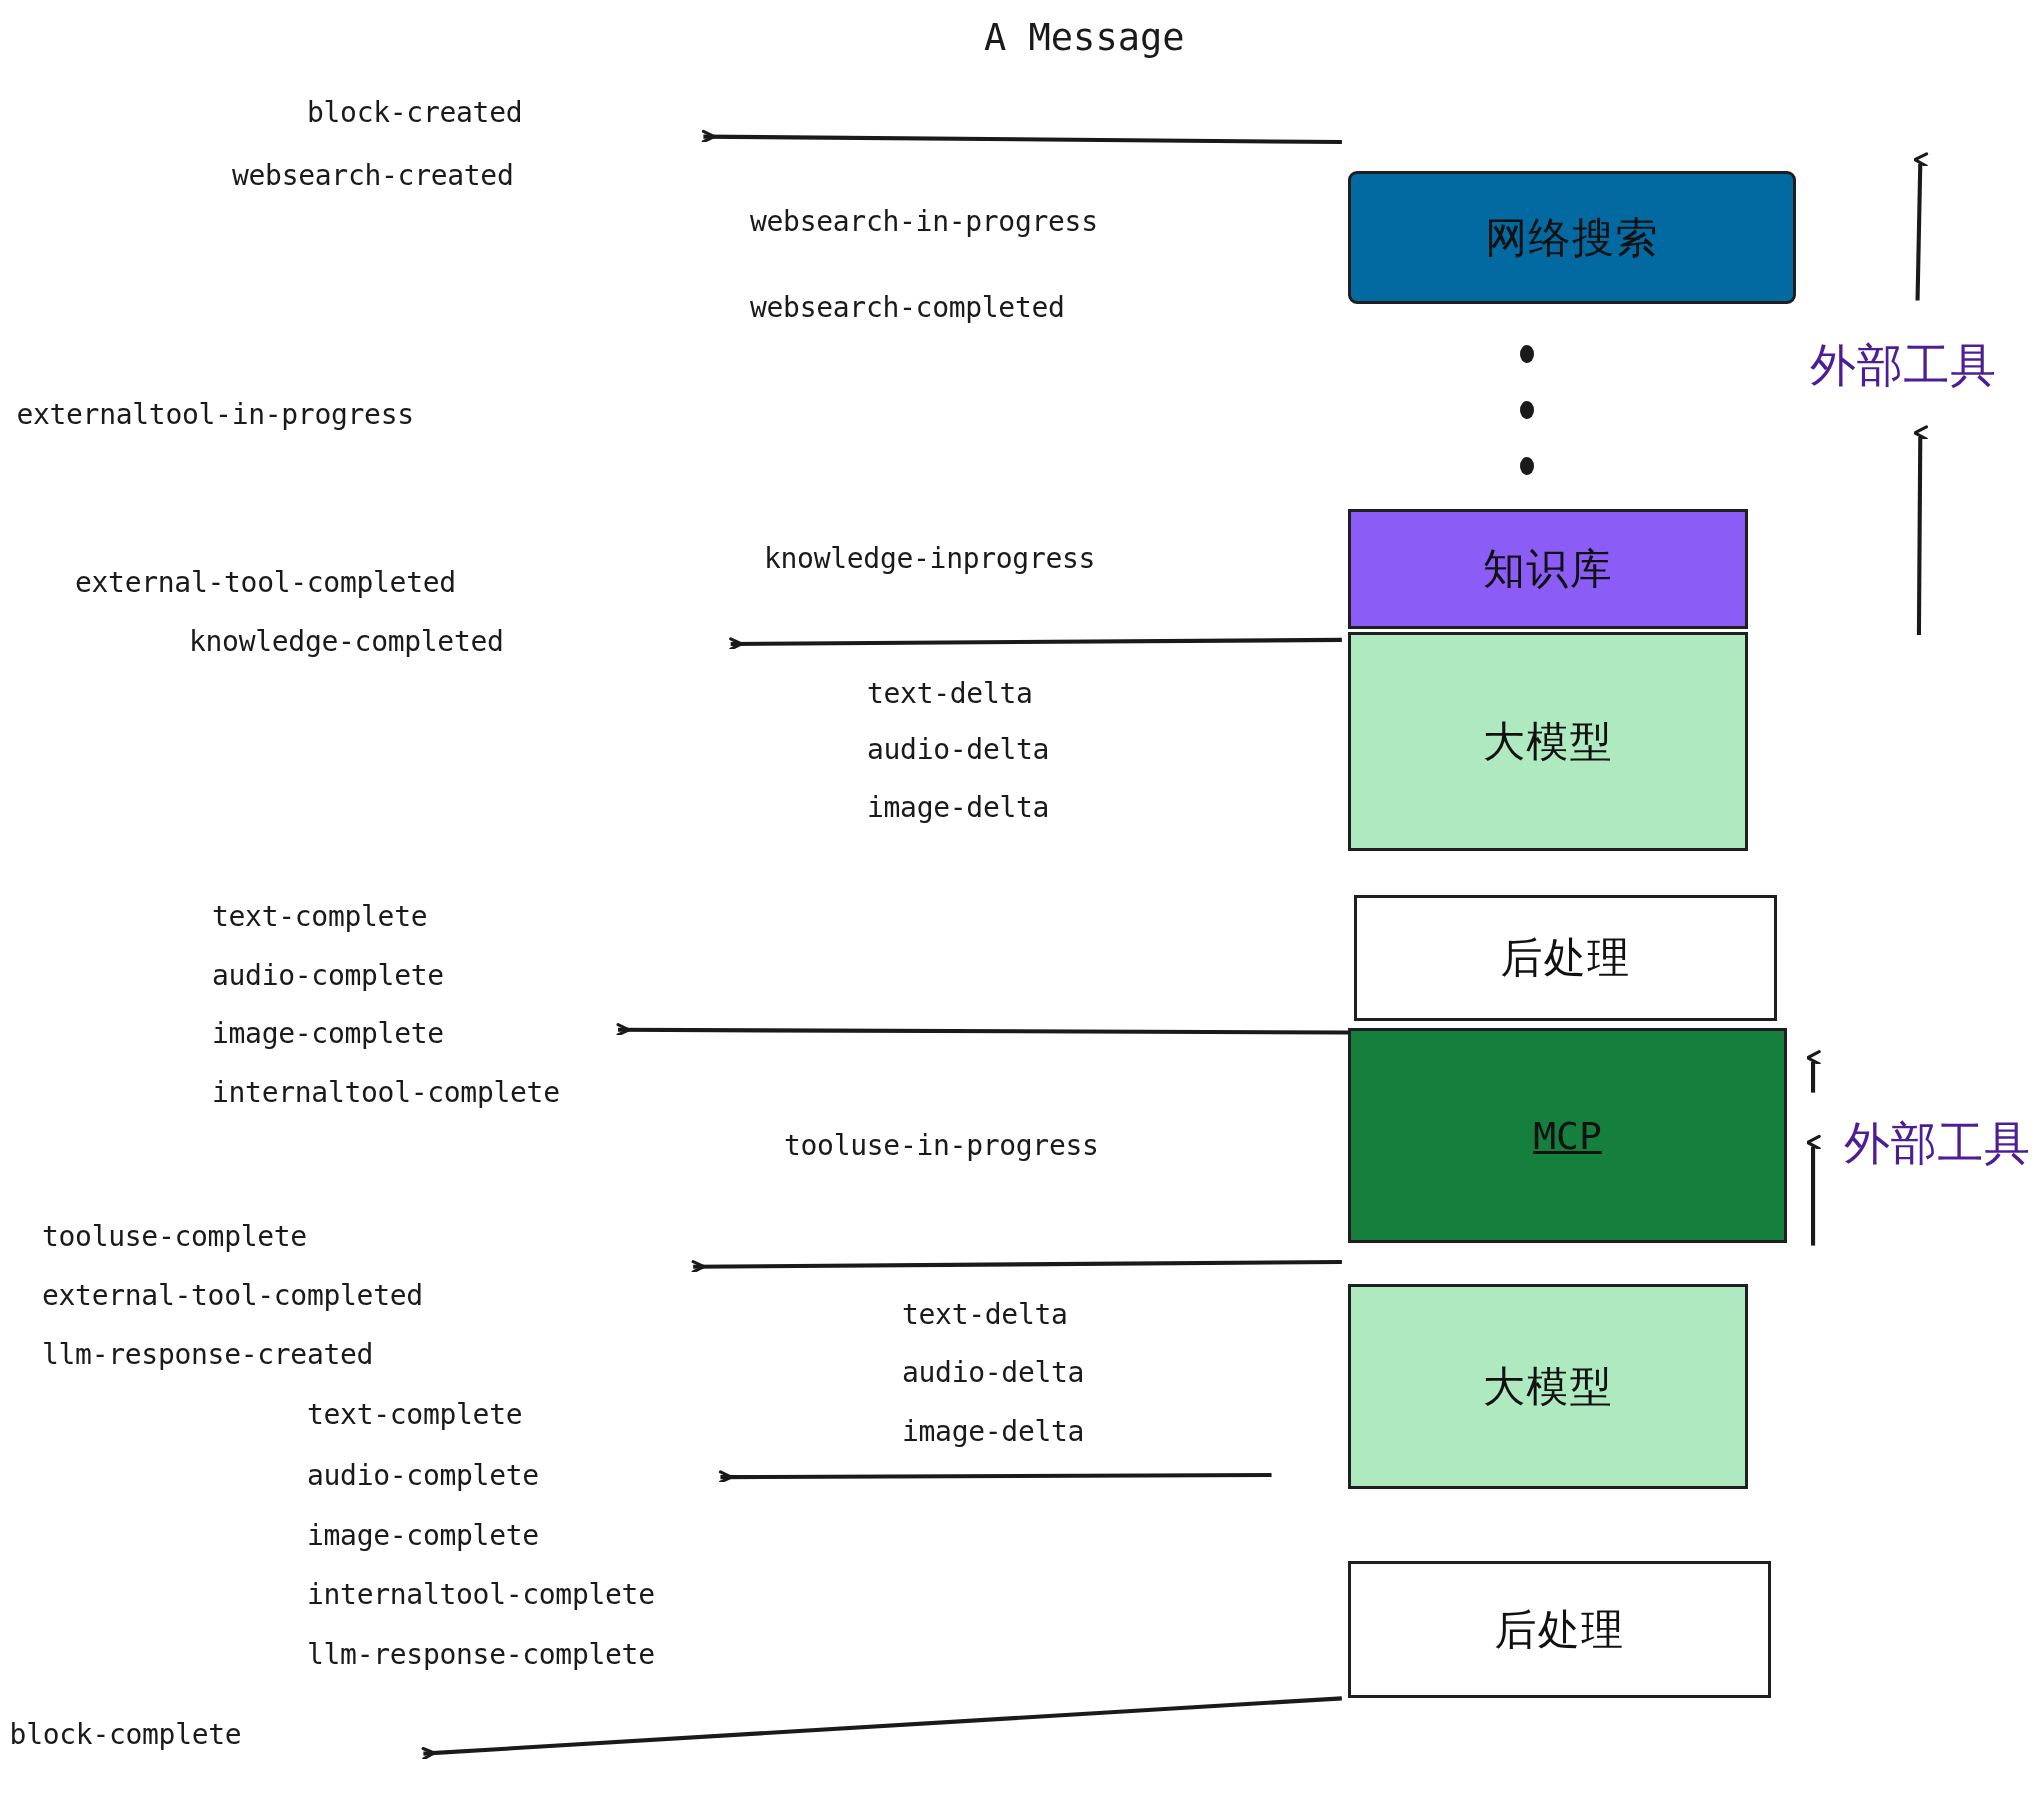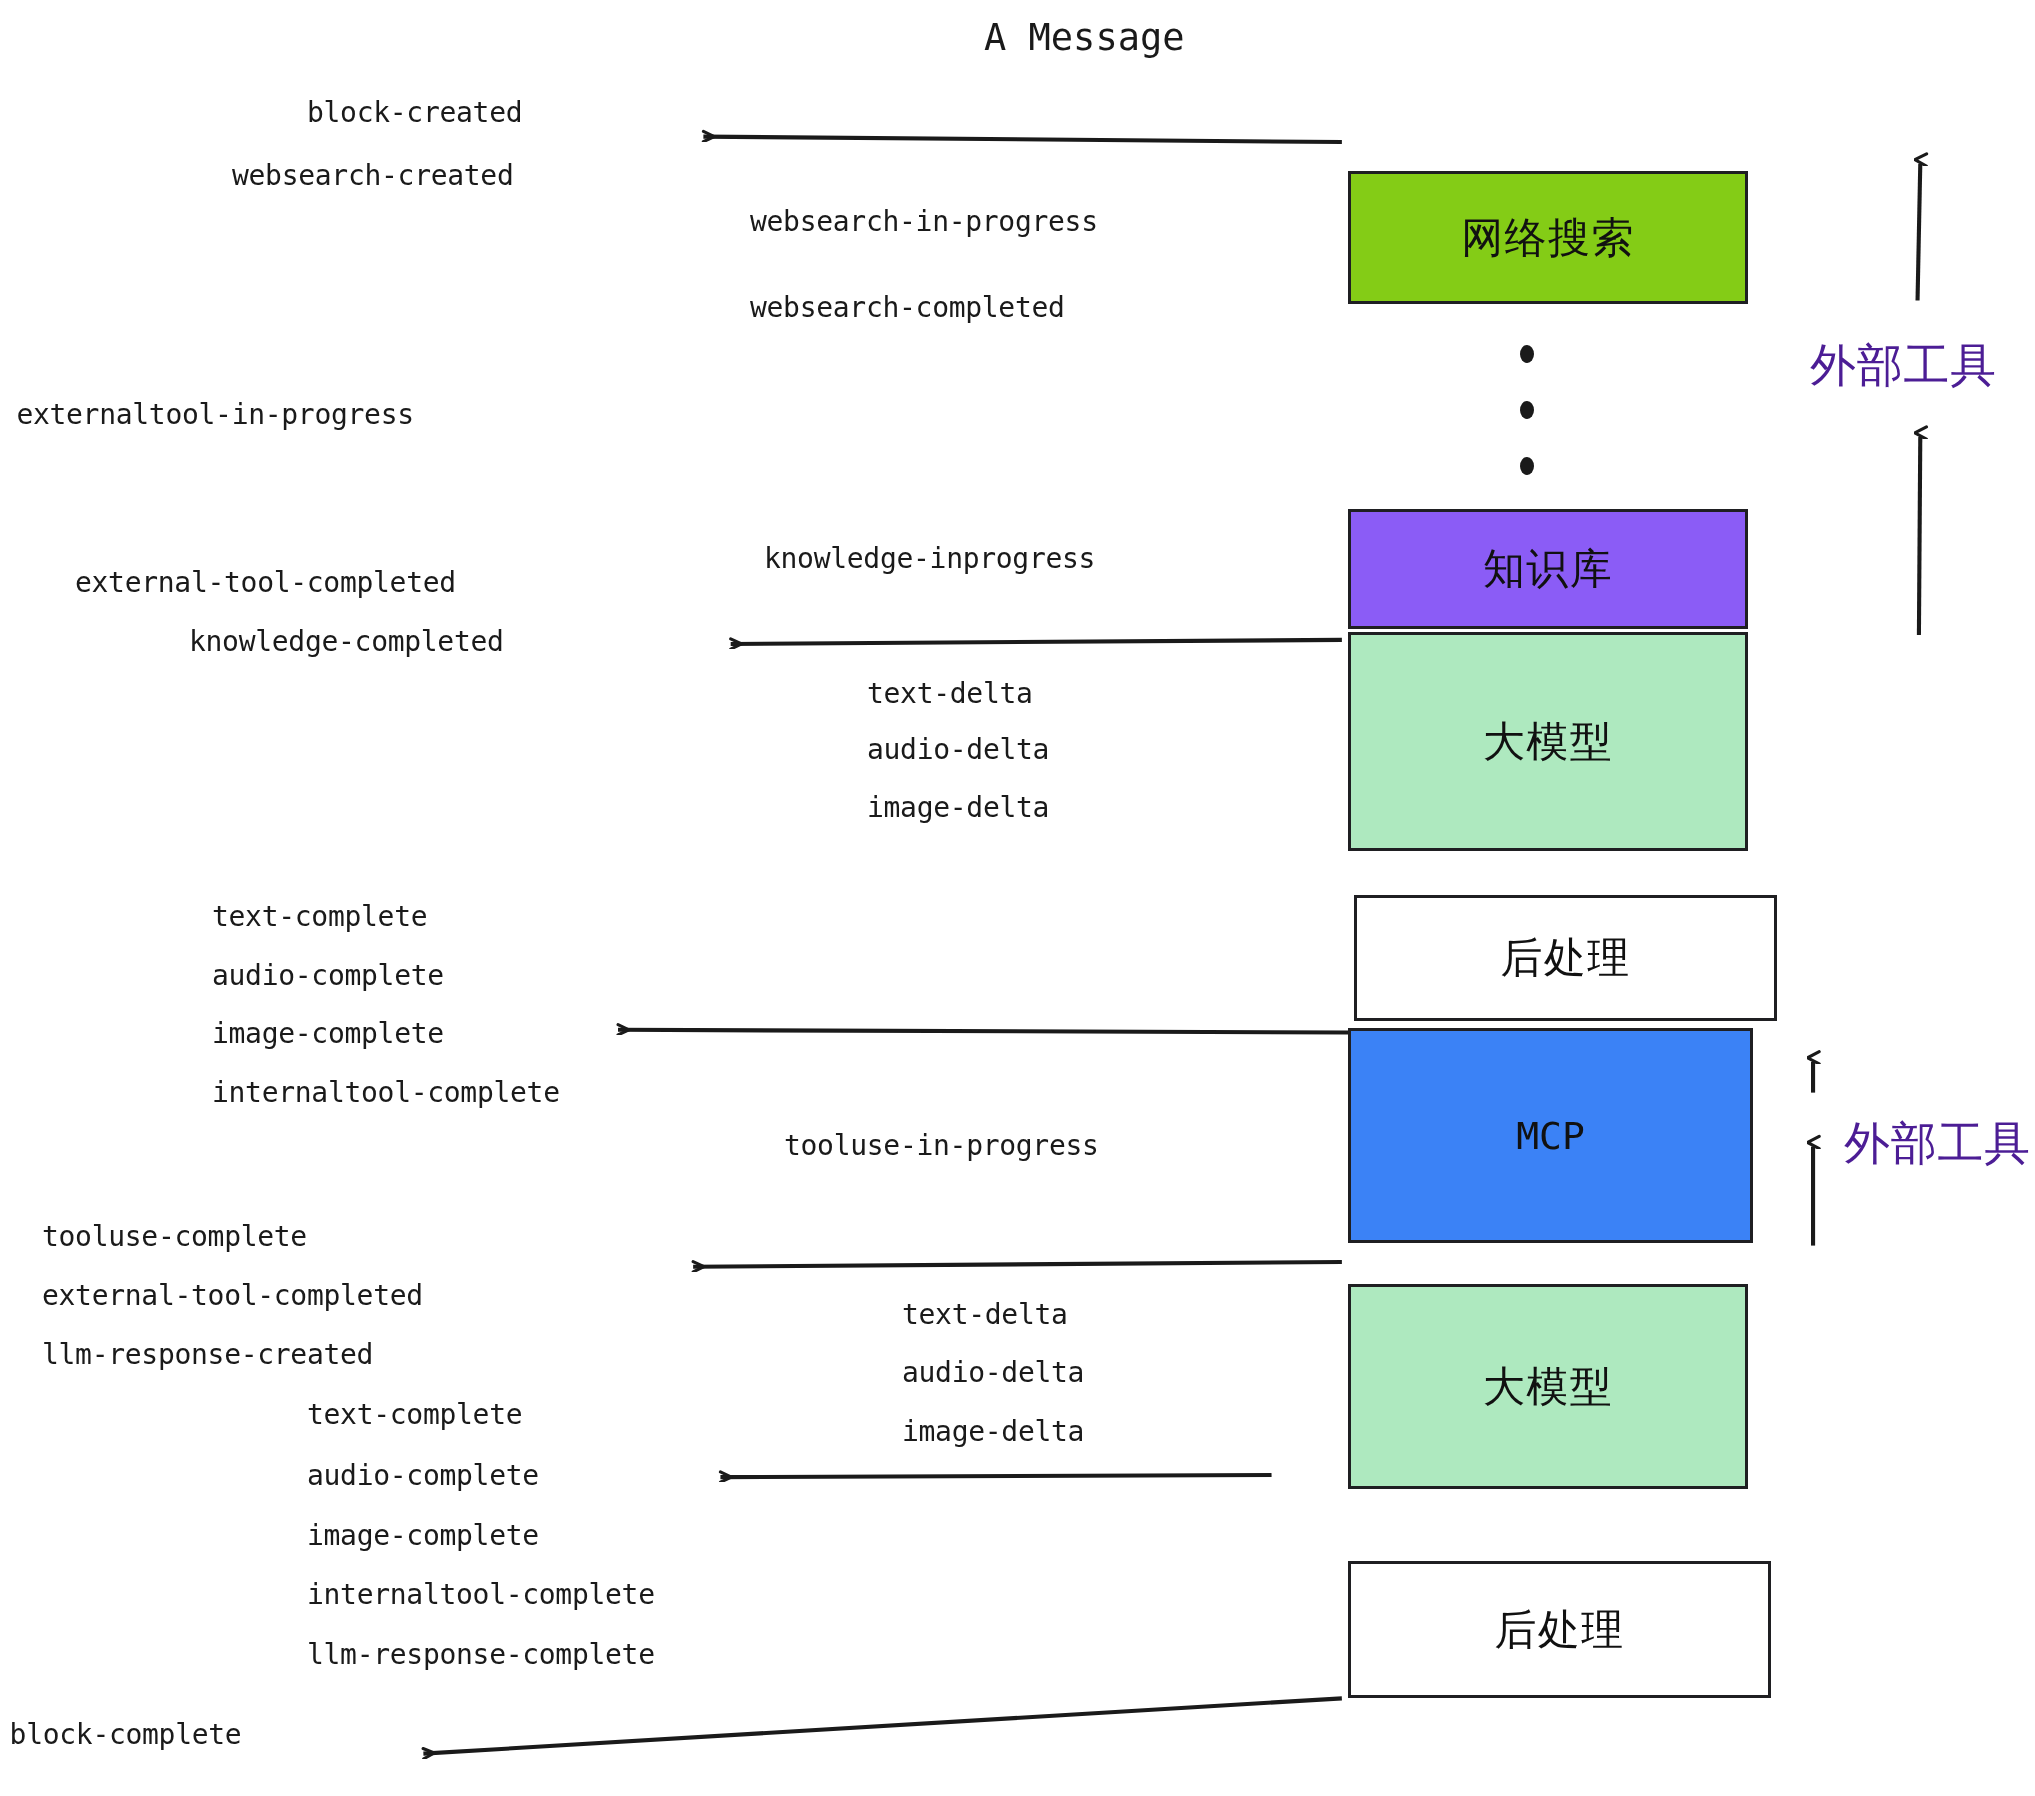--- a/index.html
+++ b/index.html
@@ -125,25 +125,25 @@
       <line x1="2812" y1="640" x2="2810" y2="930" stroke="#1a1a1a" stroke-width="6" marker-end="url(#ahup)" transform="rotate(180 2811 785)"></line>
     </g>
 
     <g>
       <line x1="2655" y1="1600" x2="2655" y2="1555" stroke="#1a1a1a" stroke-width="6" marker-end="url(#ahup)"></line>
       <line x1="2655" y1="1680" x2="2655" y2="1825" stroke="#1a1a1a" stroke-width="6" marker-end="url(#ahup)" transform="rotate(180 2655 1752)"></line>
     </g>
   </svg>
 
   <div id="boxes">
-      <div class="box" style="left: 1348px; top: 171px; width: 400px; height: 133px; background: #84cc16;">网络搜索</div>
+      <div class="box" style="left: 1348px; top: 171px; width: 448px; height: 133px; background: #0369a1; border-radius: 9px;">网络搜索</div>
       <div class="box" style="left: 1348px; top: 509px; width: 400px; height: 120px; background: #8b5cf6;">知识库</div>
       <div class="box" style="left: 1348px; top: 632px; width: 400px; height: 219px; background: rgb(174, 233, 191);">大模型</div>
       <div class="box" style="left: 1354px; top: 895px; width: 423px; height: 126px; background: rgb(255, 255, 255);">后处理</div>
-      <div class="box mono" style="left: 1348px; top: 1028px; width: 405px; height: 215px; background: #3b82f6;">MCP</div>
+      <div class="box mono" style="left: 1348px; top: 1028px; width: 439px; height: 215px; background: #15803d; text-decoration: underline;">MCP</div>
       <div class="box" style="left: 1348px; top: 1284px; width: 400px; height: 205px; background: rgb(174, 233, 191);">大模型</div>
       <div class="box" style="left: 1348px; top: 1561px; width: 423px; height: 137px; background: rgb(255, 255, 255);">后处理</div>
     </div>
 
   <div id="sidelabels">
       <div class="sidelabel" style="left: 1810px; top: 335px;">外部工具</div>
       <div class="sidelabel" style="left: 1844px; top: 1113px;">外部工具</div>
     </div>
 
   <div id="events">

